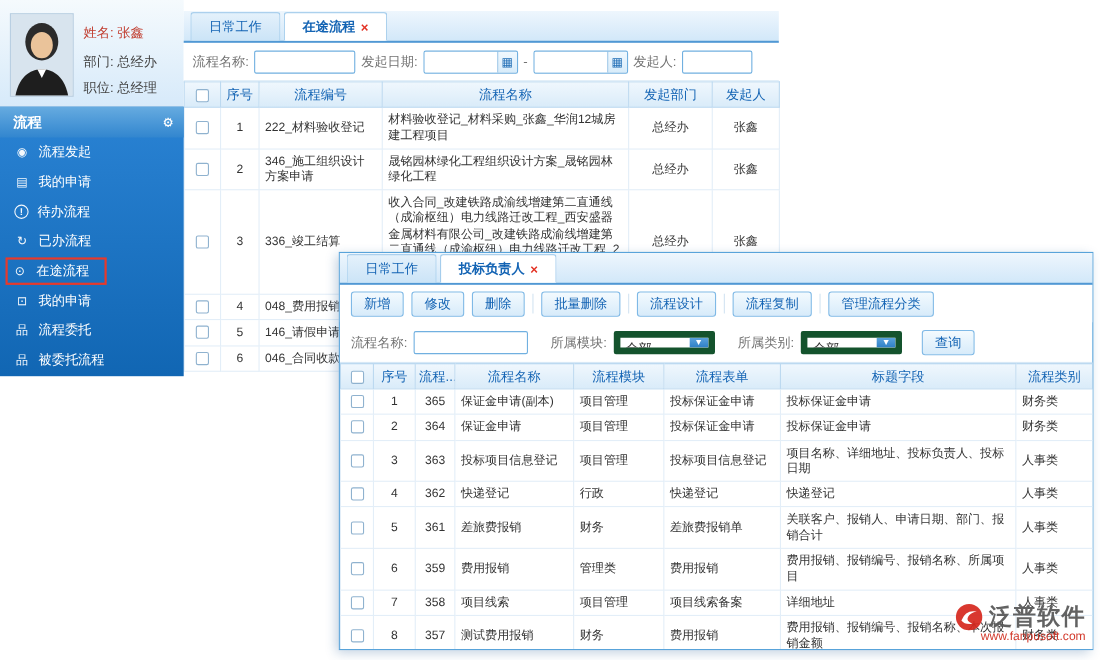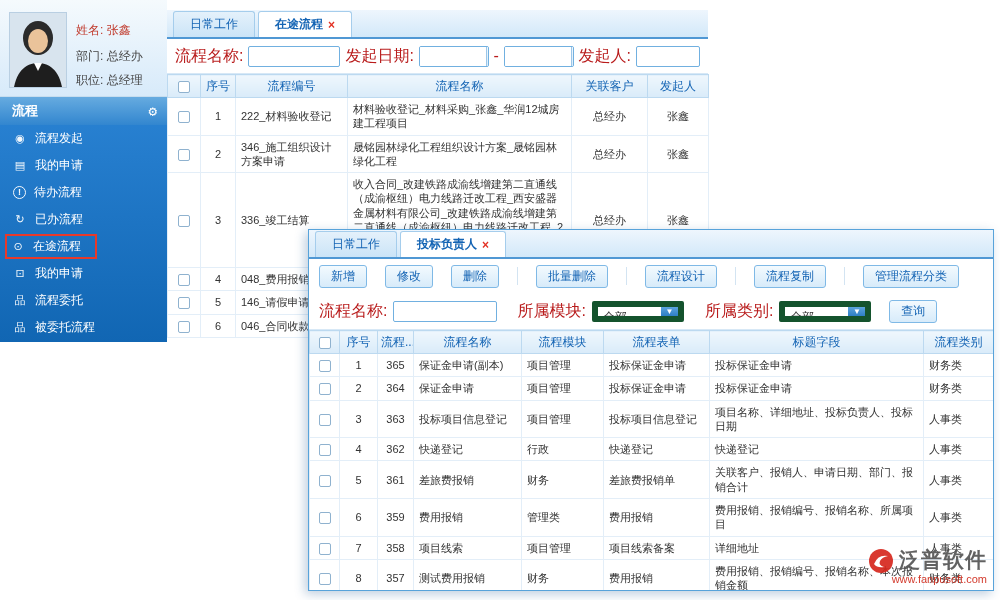--- a/index.html
+++ b/index.html
@@ -33,21 +33,21 @@
   .hl{display:inline-flex;align-items:center;gap:8px;border:2px solid #e8392a;padding:2px 14px 2px 4px;}
 
   
   .tabbar{height:29px;background:linear-gradient(180deg,#eef6fd,#d2e8f9);
           border-bottom:2px solid #5098d4;display:flex;align-items:flex-end;padding-left:6px;gap:3px;}
   .tab{height:26px;padding:0 16px;font-size:12px;color:#1464b4;cursor:pointer;
        background:linear-gradient(180deg,#e4f1fb,#cbe4f7);border:1px solid #a5cdec;border-bottom:none;
        border-radius:3px 3px 0 0;display:flex;align-items:center;gap:5px;}
   .tab.active{background:#fff;font-weight:bold;}
   .x{color:#e33224;font-weight:bold;font-size:12px;line-height:1;cursor:pointer;}
-  .flabel{color:#b91c1c;font-size:16px;white-space:nowrap;}
+  .flabel{color:#737373;font-size:12px;white-space:nowrap;}
   .ti{height:21px;border:1px solid #71b0e0;border-radius:2px;font-size:12px;padding:0 4px;
       font-family:inherit;background:#fff;}
   .w92{width:92px;}.w104{width:104px;}.w64{width:64px;}
   .dwrap{display:inline-flex;height:21px;border:1px solid #71b0e0;border-radius:2px;overflow:hidden;background:#fff;}
   .dwrap input{border:none;outline:none;width:66px;font-size:11px;padding:0 3px;font-family:inherit;}
   .cal{width:18px;background:linear-gradient(180deg,#f0f8fe,#d8ecfa);border-left:1px solid #9cc6e8;
        color:#1e6cb5;font-size:11px;display:flex;align-items:center;justify-content:center;cursor:pointer;}
   .btn{height:23px;padding:0 11px;background:linear-gradient(180deg,#f3fafe,#d7ebfa);
        border:1px solid #7fb9e6;border-radius:3px;color:#1464b4;font-size:12px;cursor:pointer;
        font-family:inherit;white-space:nowrap;}
@@ -69,21 +69,21 @@
   .g1 td:nth-child(1),.g1 td:nth-child(2),.g1 td:nth-child(5),.g1 td:nth-child(6){text-align:center;}
   .g2 td:nth-child(1),.g2 td:nth-child(2),.g2 td:nth-child(3){text-align:center;}
 
   
   .win1{position:absolute;left:167px;top:10px;width:541px;z-index:1;}
 
   
   .win2{position:absolute;left:308px;top:229px;width:686px;height:362px;background:#fff;
         border:1px solid #58a3da;box-shadow:-3px 3px 10px rgba(20,80,140,.28);z-index:5;
         display:flex;flex-direction:column;}
-  .toolbar{height:34px;display:flex;align-items:center;gap:18px;padding:0 10px;background:#fff;flex:0 0 auto;}
+  .toolbar{height:34px;display:flex;align-items:center;gap:7px;padding:0 10px;background:#fff;flex:0 0 auto;}
   .filter2{height:37px;display:flex;align-items:center;gap:6px;padding:0 10px;
            border-bottom:1px solid #d7e8f6;font-size:12px;flex:0 0 auto;}
   .tablewrap{flex:1;overflow:hidden;}
 
   
   .watermark{position:absolute;right:6px;bottom:5px;display:flex;flex-direction:column;
              align-items:flex-end;opacity:.92;z-index:6;}
   .wm-top{display:flex;align-items:flex-end;gap:5px;}
   .wm-brand{font-size:21px;font-weight:bold;color:#555;letter-spacing:1px;
             font-family:"Liberation Serif","DejaVu Serif",serif;}
@@ -193,21 +193,21 @@
           <col style="width:224px">
           <col style="width:76px">
           <col style="width:61px">
         </colgroup>
       <thead>
         <tr>
           <th><span class="cb"></span></th>
           <th>序号</th>
           <th>流程编号</th>
           <th>流程名称</th>
-          <th>关联客户</th>
+          <th>发起部门</th>
           <th>发起人</th>
         </tr>
       </thead>
       <tbody>
           <tr>
             <td><span class="cb"></span></td>
             <td>1</td>
             <td>222_材料验收登记</td>
             <td>材料验收登记_材料采购_张鑫_华润12城房建工程项目</td>
             <td>总经办</td>

